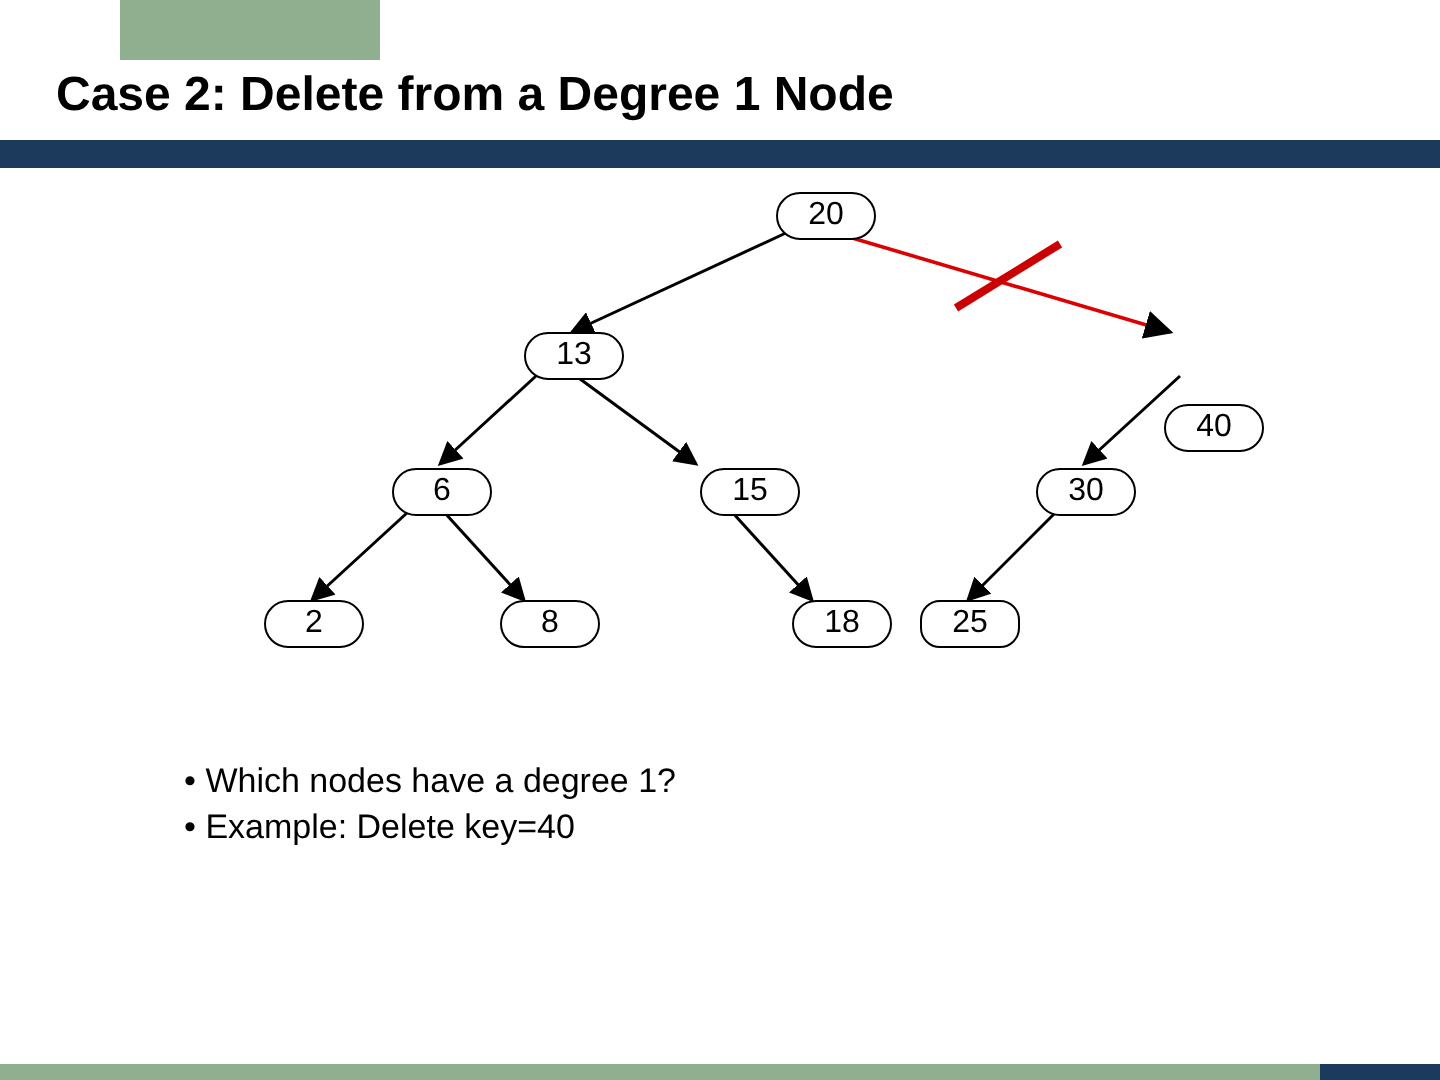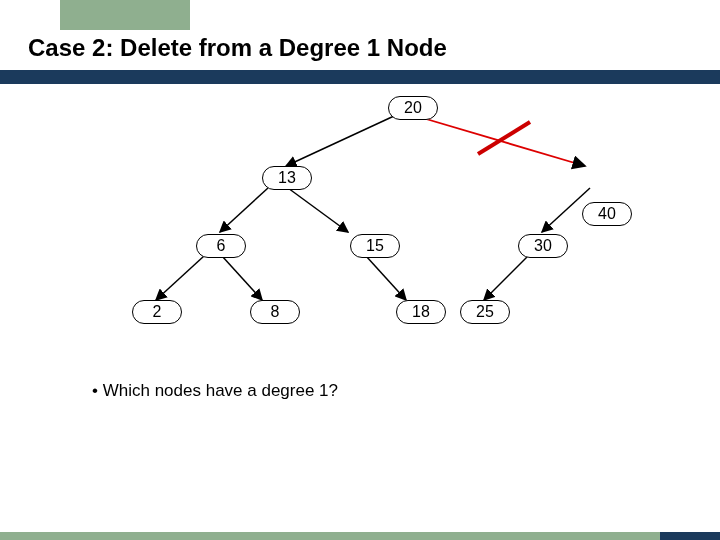--- a/index.html
+++ b/index.html
@@ -124,21 +124,22 @@
 
   <div class="node" style="left:388px; top:12px;">20</div>
   <div class="node" style="left:262px; top:82px;">13</div>
   <div class="node" style="left:582px; top:82px;margin-top:36px;">40</div>
   <div class="node" style="left:196px; top:150px;">6</div>
   <div class="node" style="left:340px; top:150px;margin-left:10px;">15</div>
   <div class="node" style="left:518px; top:150px;">30</div>
   <div class="node" style="left:132px; top:216px;">2</div>
   <div class="node" style="left:250px; top:216px;">8</div>
   <div class="node" style="left:396px; top:216px;text-align:center;">18</div>
-  <div class="node" style="left:460px; top:216px;">25</div>
+  <div class="node" style="left:460px; top:216px;border-radius:10px;">25</div>
 </div>
 
 <div class="bullets">
   <div>• <span>Which nodes have a degree 1?</span></div>
+  <div>• <span>Example: Delete key=40</span></div>
 </div>
 
 <div class="bottom-accent"></div>
 <div class="bottom-dark"></div>
 
 </body></html>

